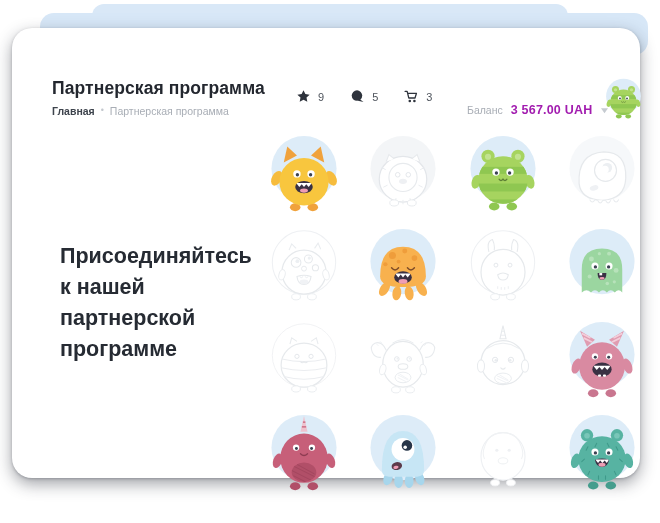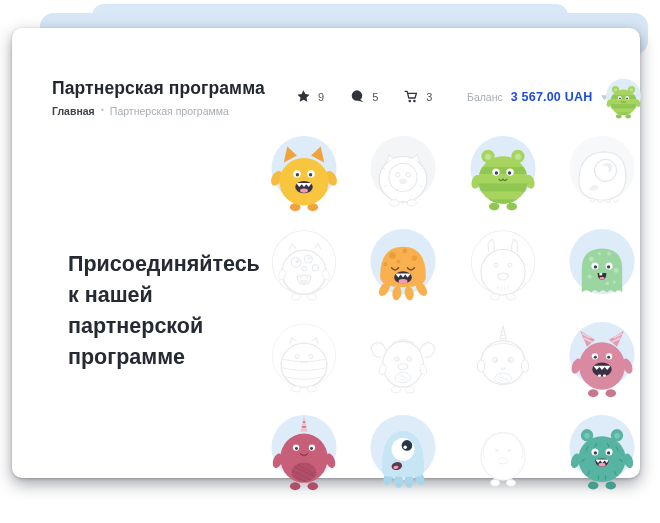--- a/index.html
+++ b/index.html
@@ -4,35 +4,35 @@
 <style>
   html,body{margin:0;padding:0;background:#ffffff;font-family:"Liberation Sans",sans-serif;}
   .stage{position:relative;width:660px;height:523px;overflow:hidden;}
 
   
   .deco{position:absolute;background:#d9e8f7;}
   .deco-a{left:92px;top:4px;width:476px;height:30px;border-radius:12px;}
   .deco-b{left:40px;top:13px;width:608px;height:42px;border-radius:14px;background:#d7e7f7;}
 
   .card{position:absolute;left:12px;top:28px;width:628px;height:450px;background:#fff;
-        border-radius:10px;box-shadow:0 6px 16px rgba(30,36,48,.42),0 1px 3px rgba(30,36,48,.25);}
+        border-radius:20px;box-shadow:0 6px 16px rgba(30,36,48,.42),0 1px 3px rgba(30,36,48,.25);}
 
   .title{position:absolute;left:40px;top:50px;font-size:17.5px;font-weight:700;color:#23272f;letter-spacing:.1px;}
   .crumbs{position:absolute;left:40px;top:77px;font-size:10.5px;color:#a8adb5;display:flex;gap:6px;align-items:flex-start;}
   .crumb-home{color:#3e444d;font-weight:600;cursor:pointer;}
   .crumb-dot{color:#c3c8ce;font-size:9px;}
 
   .stats{position:absolute;left:284px;top:61px;display:flex;gap:26px;align-items:center;}
   .stat{display:flex;gap:7px;align-items:center;color:#2e333c;cursor:pointer;}
   .stat svg{width:15px;height:15px;display:block;}
   .stat-count{font-size:11px;color:#4e545c;}
 
-  .balance{position:absolute;left:455px;top:62px;display:flex;gap:8px;align-items:center;cursor:pointer;}
+  .balance{position:absolute;left:455px;top:75px;display:flex;gap:8px;align-items:center;cursor:pointer;}
   .balance-label{font-size:10.5px;color:#a8adb5;}
-  .balance-value{font-size:12.5px;font-weight:700;color:#1d4ed8;letter-spacing:.2px;}
+  .balance-value{font-size:12.5px;font-weight:700;color:#a21caf;letter-spacing:.2px;}
   .balance-caret{width:9px;height:7px;color:#c6cbd1;}
   .balance-caret svg{width:9px;height:7px;display:block;}
 
   .avatar{position:absolute;left:588px;top:47px;width:47px;height:47px;cursor:pointer;}
   .avatar svg{width:47px;height:47px;display:block;}
 
   .hero-heading{position:absolute;left:40px;top:205px;width:208px;font-size:21.5px;line-height:31px;
                 font-weight:700;color:#262b33;}
   .hero-sub{position:absolute;left:40px;top:312px;width:150px;font-size:11.5px;line-height:17px;color:#41464e;}
 
@@ -390,21 +390,21 @@
           </svg>
         </span>
     </div>
 
     <div class="avatar">
       <svg viewBox="0 0 100 100">
           <use href="#m3"></use>
         </svg>
     </div>
 
-    <h2 class="hero-heading" style="margin:16px">Присоединяйтесь к нашей партнерской программе</h2>
+    <h2 class="hero-heading" style="margin:8px">Присоединяйтесь к нашей партнерской программе</h2>
 
     <div class="grid">
       <div class="cell">
           <svg viewBox="0 0 100 100">
             <use href="#m1"></use>
           </svg>
         </div>
       <div class="cell">
           <svg viewBox="0 0 100 100">
             <use href="#m2"></use>

